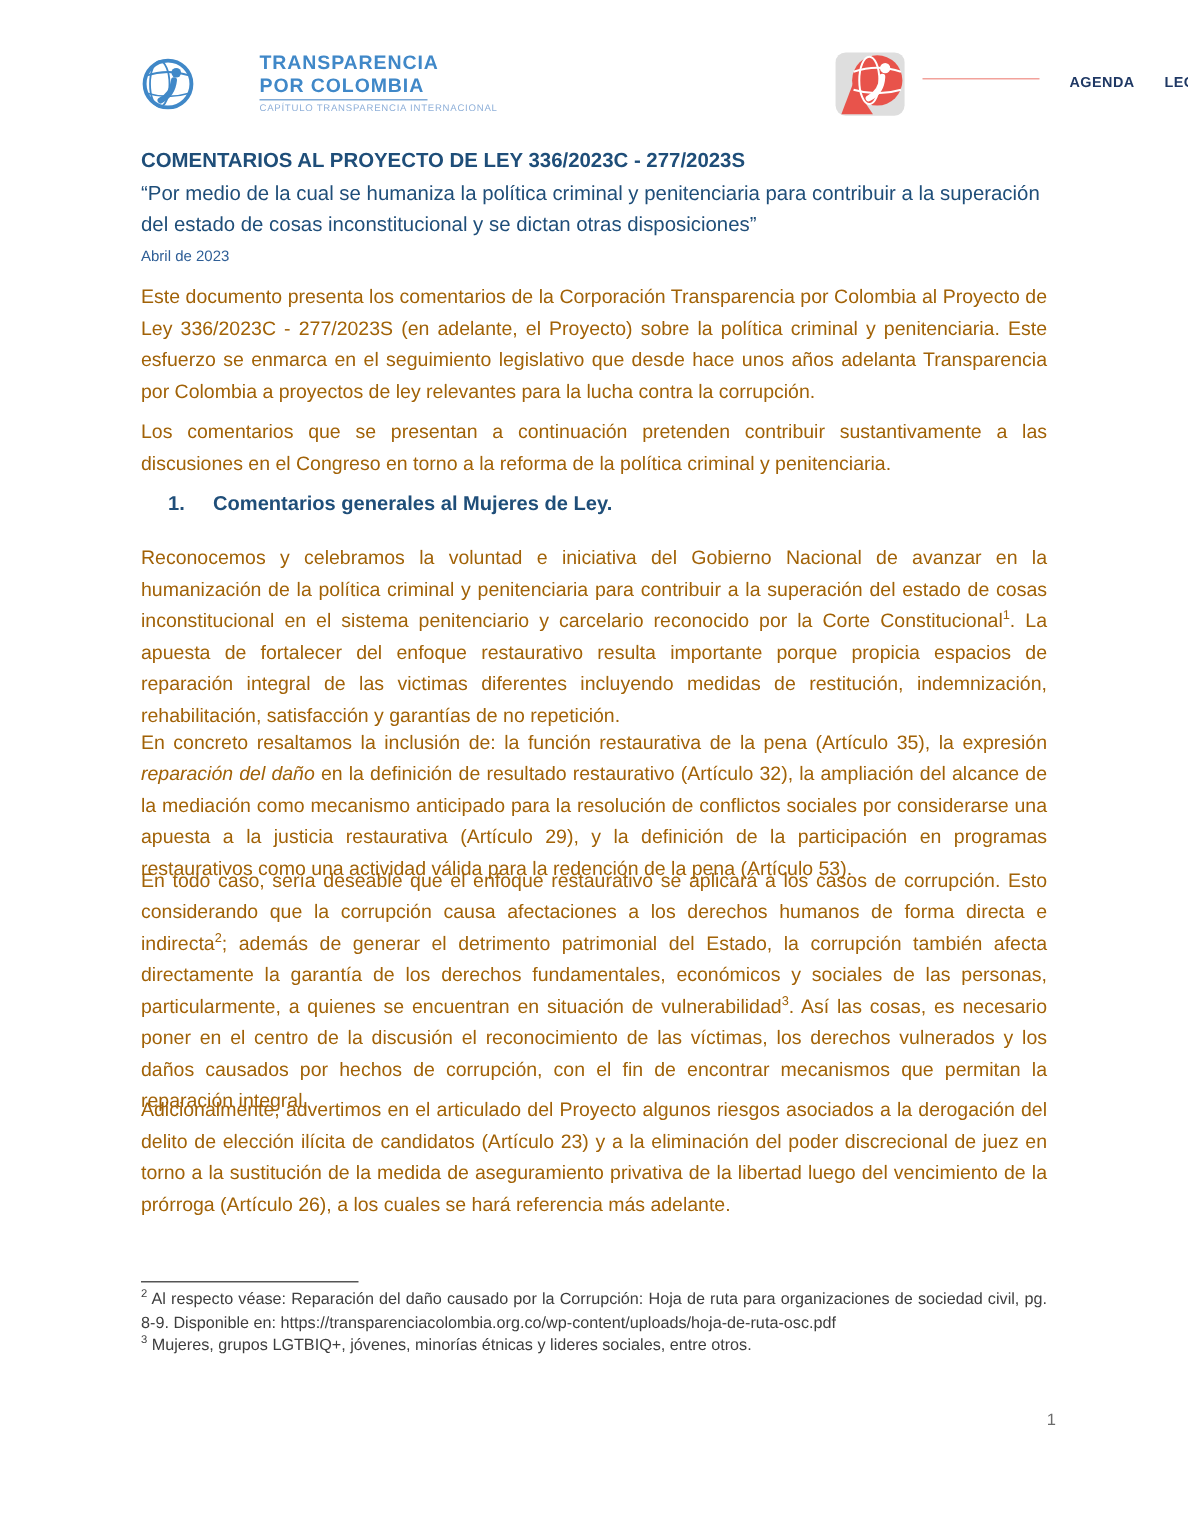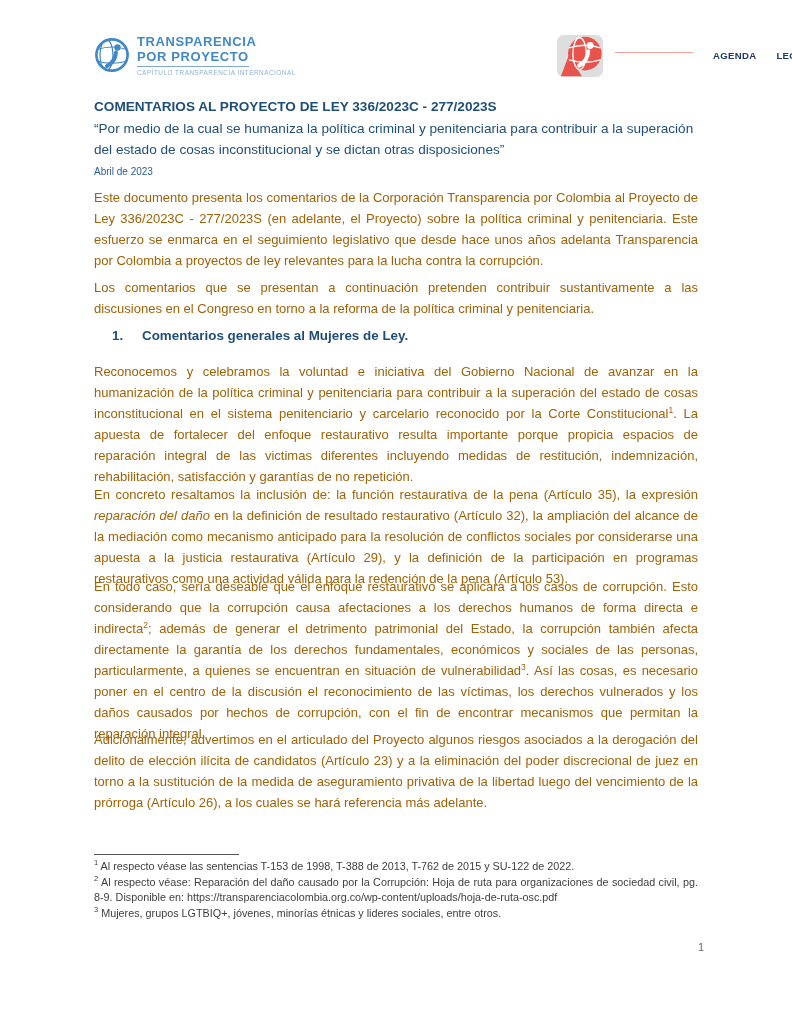--- a/index.html
+++ b/index.html
@@ -1,20 +1,20 @@
 <!DOCTYPE html>
 <html><head>
 <meta charset="utf-8">
 <style>
   html,body{margin:0;padding:0;background:#ffffff;}
   .page{position:relative;width:792px;height:1024px;background:#ffffff;overflow:hidden;
         font-family:"Liberation Sans","DejaVu Sans",sans-serif;}
 
   
-  .logo-left{position:absolute;left:94px;top:34px;display:flex;align-items:center;}
+  .logo-left{position:absolute;left:94px;top:34px;display:flex;align-items:flex-end;gap:36px;}
   .logo-left .icon{width:36px;height:40px;margin-right:7px;}
   .ll-text{display:flex;flex-direction:column;}
   .ll-line{font-size:13px;font-weight:bold;color:#4088C8;letter-spacing:0.6px;line-height:15px;}
   .ll-rule{border-top:1.2px solid #7FA9D6;margin:2px 0 2px 0;width:112px;}
   .ll-sub{font-size:6.4px;color:#8FB0D9;letter-spacing:0.5px;}
 
   .logo-right{position:absolute;left:556px;top:33px;display:flex;align-items:center;}
   .lr-icon{width:50px;height:46px;margin-right:9px;}
   .lr-text{display:flex;flex-direction:row;gap:20px;}
   .lr-rule{border-top:1.4px solid #F2A29B;width:78px;margin:2px 0;}
@@ -54,21 +54,21 @@
     <svg class="icon" viewBox="0 0 36 40">
       <circle cx="18" cy="20" r="15.6" fill="#ffffff" stroke="#4088C8" stroke-width="2.6"></circle>
       <ellipse cx="12.5" cy="20" rx="6.5" ry="15.2" fill="none" stroke="#4088C8" stroke-width="1.2"></ellipse>
       <path d="M3.2 14.5 Q18 9.5 32.8 14.5" fill="none" stroke="#4088C8" stroke-width="1.2"></path>
       <path d="M3.2 26 Q18 30.5 32.8 26" fill="none" stroke="#4088C8" stroke-width="1.2"></path>
       <circle cx="23.5" cy="12.5" r="3.2" fill="#4088C8"></circle>
       <path d="M13 31 Q21 27 22 17.5" fill="none" stroke="#4088C8" stroke-width="4" stroke-linecap="round"></path>
     </svg>
     <div class="ll-text">
       <div class="ll-line">TRANSPARENCIA</div>
-      <div class="ll-line">POR PROYECTO</div>
+      <div class="ll-line">POR COLOMBIA</div>
       <div class="ll-rule"></div>
       <div class="ll-sub">CAPÍTULO TRANSPARENCIA INTERNACIONAL</div>
     </div>
   </div>
 
   <div class="logo-right">
     <svg class="lr-icon" viewBox="0 0 52 48">
       <rect x="1" y="2" width="48" height="44" rx="7" fill="#DEDEDE"></rect>
       <path d="M5 45 L27 45 L13 24 Z" fill="#E8534B"></path>
       <circle cx="30" cy="21.5" r="17.5" fill="#E8534B"></circle>
@@ -117,20 +117,19 @@
   <div class="p" style="top:576px">
     <span>En todo caso, sería deseable que el enfoque restaurativo se aplicará a los casos de corrupción. Esto considerando que la corrupción causa afectaciones a los derechos humanos de forma directa e indirecta</span><sup class="ref">2</sup><span>; además de generar el detrimento patrimonial del Estado, la corrupción también afecta directamente la garantía de los derechos fundamentales, económicos y sociales de las personas, particularmente, a quienes se encuentran en situación de vulnerabilidad</span><sup class="ref">3</sup><span>. Así las cosas, es necesario poner en el centro de la discusión el reconocimiento de las víctimas, los derechos vulnerados y los daños causados por hechos de corrupción, con el fin de encontrar mecanismos que permitan la reparación integral.</span>
   </div>
 
   <div class="p" style="top:729px">
     <span>Adicionalmente, advertimos en el articulado del Proyecto algunos riesgos asociados a la derogación del delito de elección ilícita de candidatos (Artículo 23) y a la eliminación del poder discrecional de juez en torno a la sustitución de la medida de aseguramiento privativa de la libertad luego del vencimiento de la prórroga (Artículo 26), a los cuales se hará referencia más adelante.</span>
   </div>
 
   <div class="fn-sep"></div>
   <div class="footnotes">
-    <div><sup>1</sup><span> Al respecto véase las sentencias T-153 de 1998, T-388 de 2013, T-762 de 2015 y SU-122 de 2022.</span></div>
     <div><sup>2</sup><span> Al respecto véase: Reparación del daño causado por la Corrupción: Hoja de ruta para organizaciones de sociedad civil, pg. 8-9. Disponible en:  </span><a class="fn-url" href="#">https://transparenciacolombia.org.co/wp-content/uploads/hoja-de-ruta-osc.pdf</a></div>
     <div><sup>3</sup><span> Mujeres, grupos LGTBIQ+, jóvenes, minorías étnicas y lideres sociales, entre otros.</span></div>
   </div>
 
   <div class="page-num">1</div>
 
 </div>
 
 </body></html>

